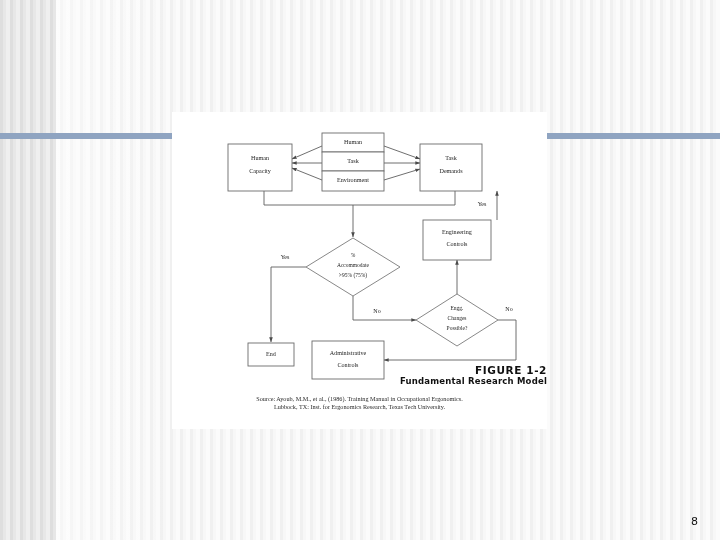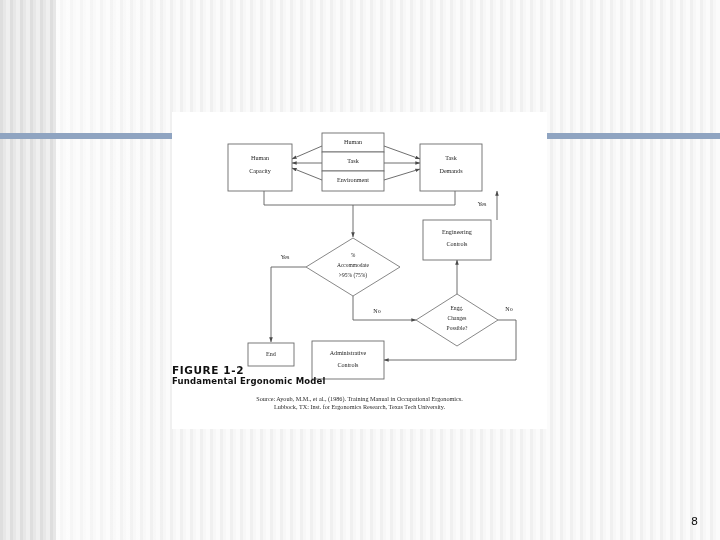--- a/index.html
+++ b/index.html
@@ -84,21 +84,21 @@
     height: 317px;
     display: block;
   }
 
   
   #figure-caption {
     position: absolute;
     left: 0;
     top: 252px;
     width: 375px;
-    text-align: left;
+    text-align: right;
     color: #000000;
   }
   .caption-title {
     font-family: "DejaVu Sans", sans-serif;
     font-weight: bold;
     font-size: 10.5px;
     letter-spacing: 0.6px;
     line-height: 12px;
     color: #111111;
   }
@@ -294,21 +294,21 @@
       </g>
 
       <g>
         <rect class="node-box" x="76" y="231" width="46" height="23"></rect>
         <text class="node-label" x="99" y="243">End</text>
       </g>
     </svg>
 
     <div id="figure-caption">
       <div class="caption-title">FIGURE 1-2</div>
-      <div class="caption-subtitle">Fundamental Ergonomic Model</div>
+      <div class="caption-subtitle">Fundamental Research Model</div>
     </div>
 
     <div id="figure-source">
       <span class="source-line">Source: Ayoub, M.M., et al., (1986). Training Manual in Occupational Ergonomics.</span>
       <span class="source-line">Lubbock, TX: Inst. for Ergonomics Research, Texas Tech University.</span>
     </div>
 
   </div>
 </div>
 

